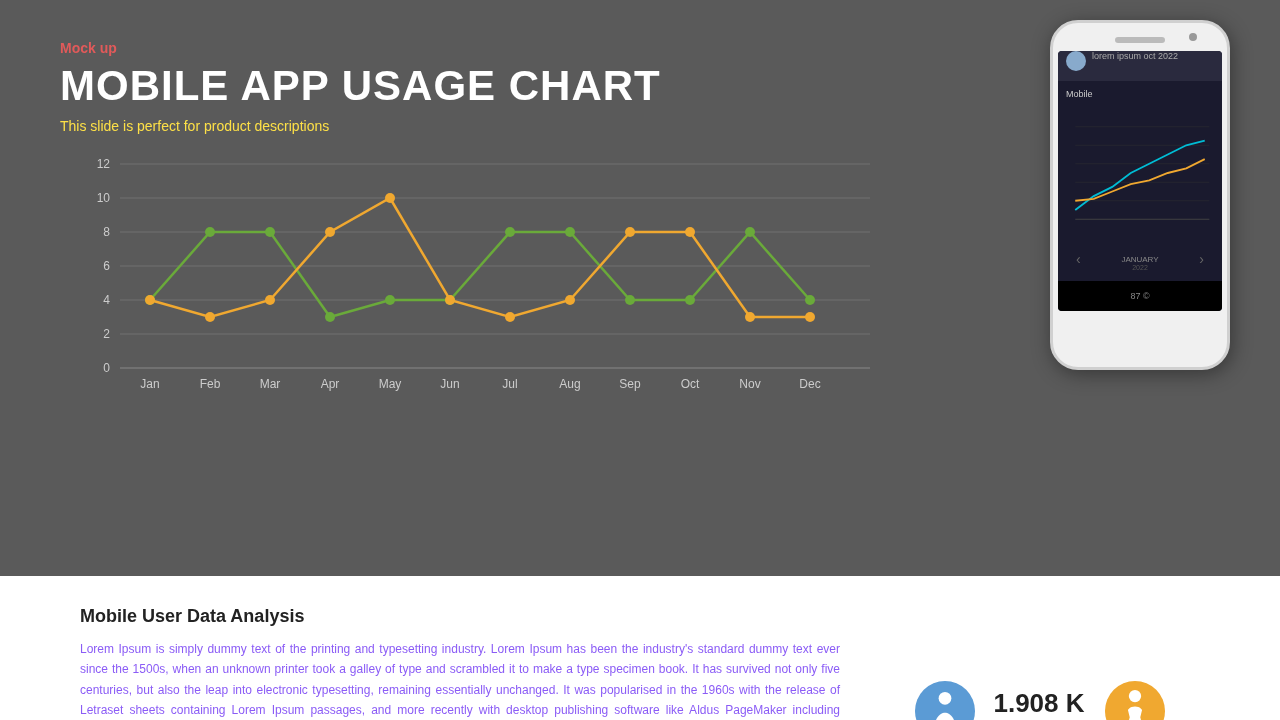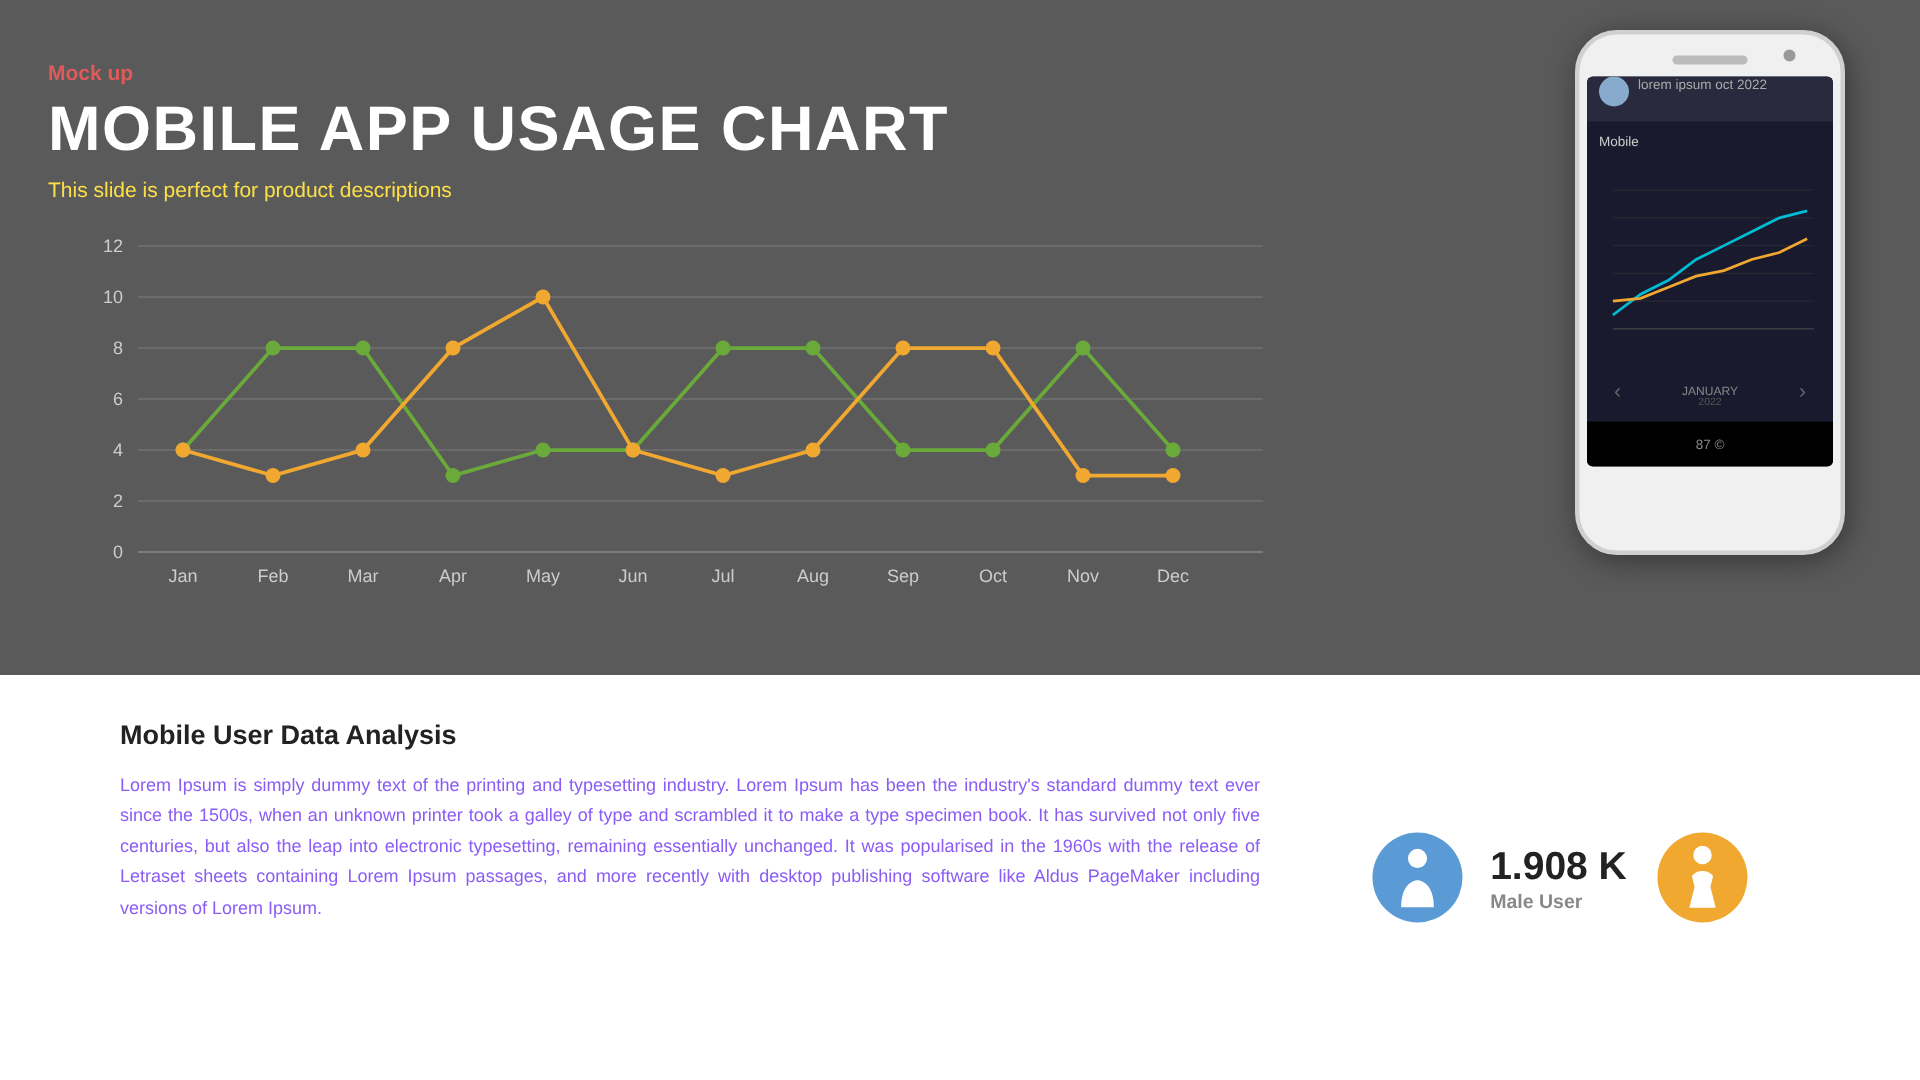--- a/index.html
+++ b/index.html
@@ -1,22 +1,22 @@
 <!DOCTYPE html>
 <html><head>
   <meta charset="utf-8">
   <style>
     * { margin: 0; padding: 0; box-sizing: border-box; }
     body { width: 1280px; height: 720px; font-family: 'Arial', sans-serif; overflow: hidden; background: #fff; }
 
     .top-section {
       background: #5a5a5a;
-      height: 450px;
+      height: 576px;
       position: relative;
-      padding: 40px 60px 20px 32px;
+      padding: 40px 60px 20px 60px;
     }
 
     .mock-up-label {
       color: #e05a5a;
       font-size: 14px;
       font-weight: bold;
       margin-bottom: 6px;
     }
 
     .main-title {

